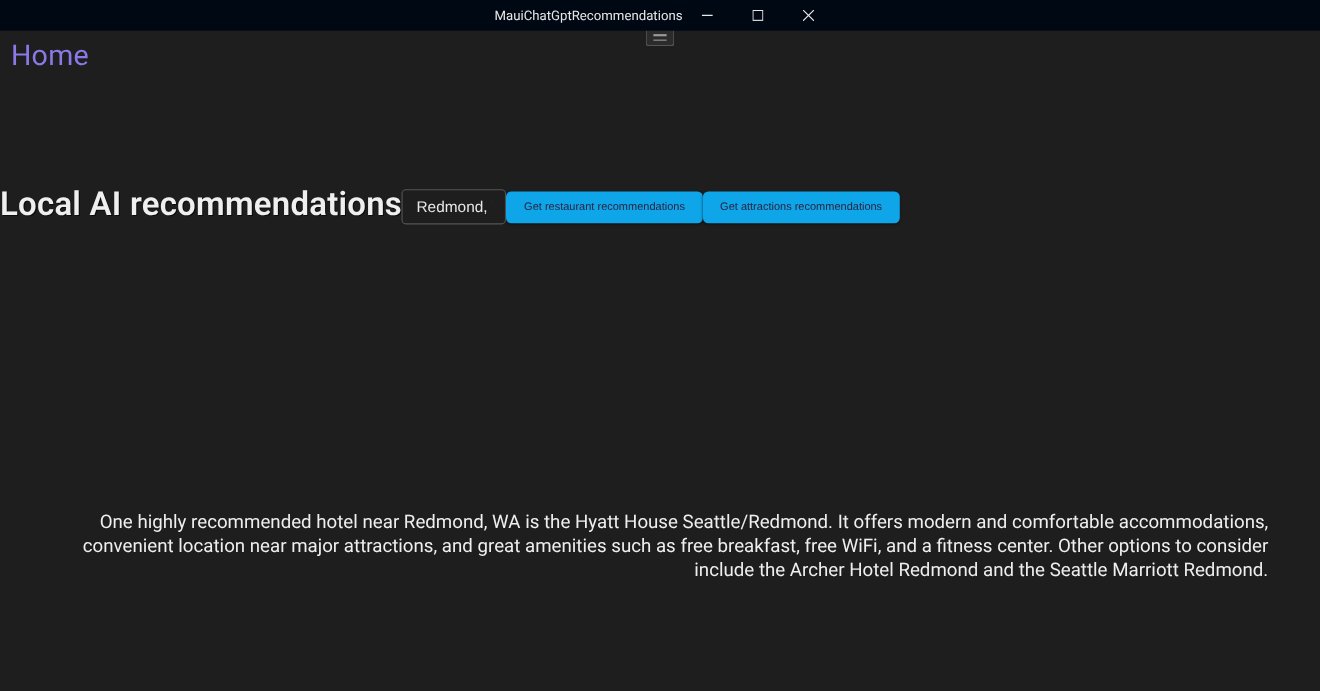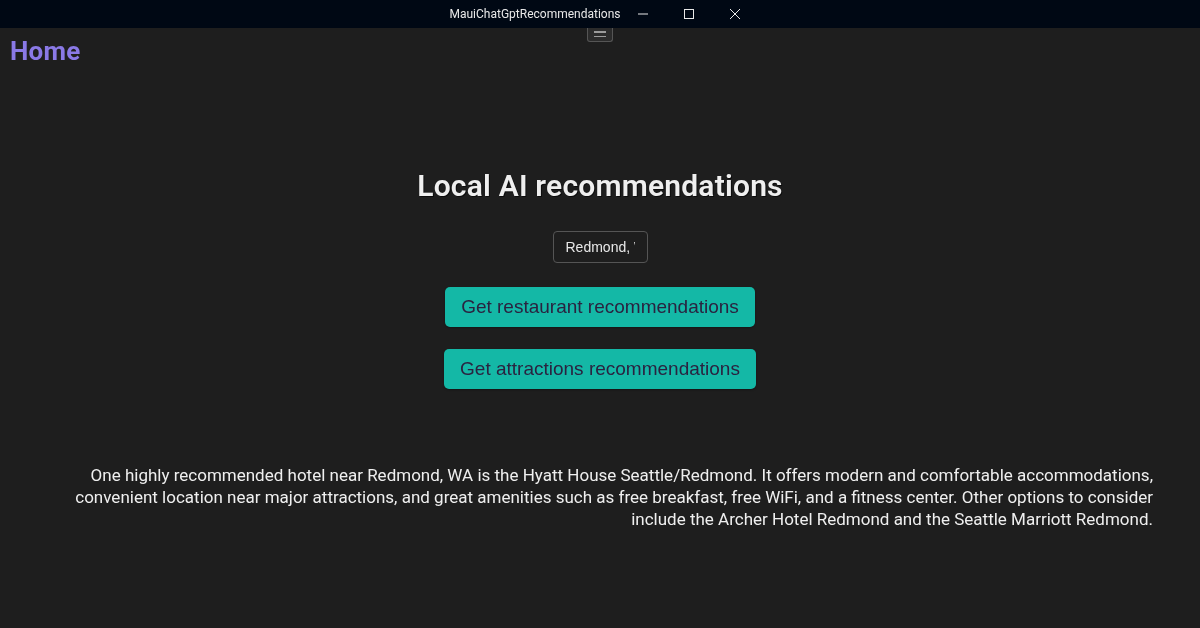--- a/index.html
+++ b/index.html
@@ -49,21 +49,21 @@
       background: #1e1e1e;
       height: calc(628px - 28px);
       position: relative;
     }
     .nav-home {
       position: absolute;
       top: 8px;
       left: 10px;
       color: #8a79e6;
       font-size: 26px;
-      font-weight: 700;
+      font-weight: 400;
       letter-spacing: 0.2px;
     }
     .central-handle {
       position: absolute;
       top: 0;
       left: 50%;
       transform: translateX(-50%);
       background: #2b2b2b;
       border: 1px solid #555;
       border-top: none;
@@ -83,21 +83,21 @@
     .hamburger div {
       height: 1.5px;
       background: #9a9a9a;
     }
     .content {
       position: absolute;
       top: 140px;
       left: 0;
       right: 0;
       display: flex;
-      flex-direction: column;
+      flex-direction: row;
       align-items: center;
     }
     .heading {
       color: #efefef;
       font-size: 30px;
       font-weight: 600;
       letter-spacing: 0.2px;
       text-shadow: 1px 1px 0 rgba(0,0,0,0.6);
       margin-bottom: 28px;
     }
@@ -108,25 +108,25 @@
       font-size: 14px;
       padding: 7px 12px;
       border-radius: 4px;
       width: 95px;
       min-width: 95px;
       text-align: left;
       outline: none;
       margin-bottom: 24px;
     }
     .action-btn {
-      background: #14b8a6;
+      background: #0ea5e9;
       color: #2a2340;
       border: none;
       border-radius: 5px;
-      font-size: 19px;
+      font-size: 10px;
       font-weight: 400;
       padding: 9px 16px;
       margin-bottom: 22px;
       cursor: pointer;
       box-shadow: 0 1px 2px rgba(0,0,0,0.3);
     }
     .result-text {
       position: absolute;
       top: 436px;
       left: 30px;

